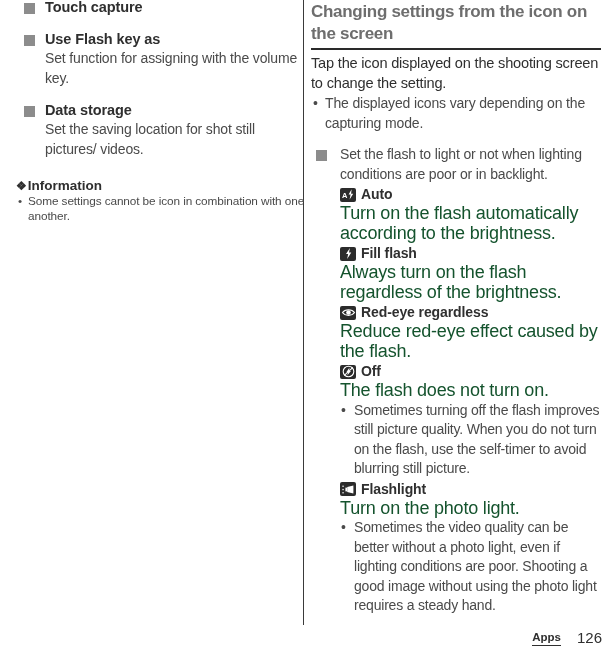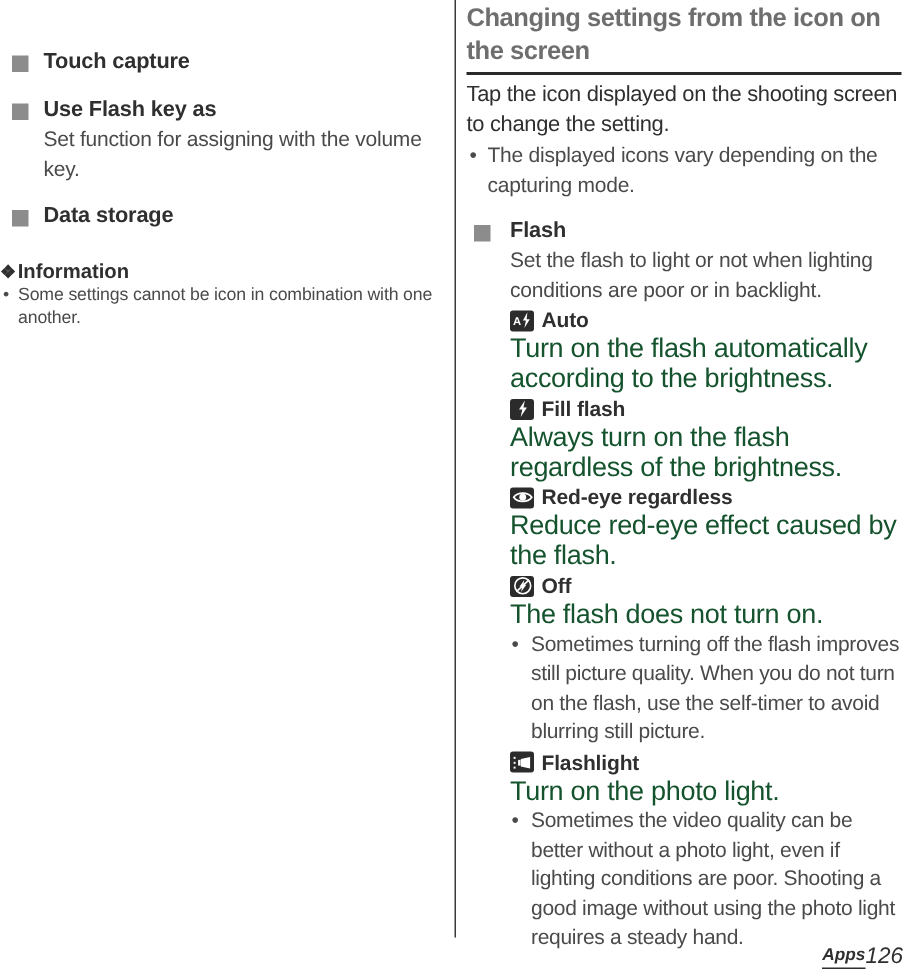--- a/index.html
+++ b/index.html
@@ -19,21 +19,21 @@
   .page {
     position: absolute;
     inset: 0;
   }
 
   
   .col {
     position: absolute;
     top: 0;
   }
-  .col-left  { left: 0px;   width: 292px; margin-top: 34px; }
+  .col-left  { left: 16px;   width: 292px; }
   .col-right { left: 311px; width: 290px; }
 
   .divider {
     position: absolute;
     left: 303px;
     top: 0px;
     width: 1px;
     height: 625px;
     background: #3a3a3a;
   }
@@ -181,22 +181,21 @@
   }
   .chip svg { display: block; }
 
   
   .footer {
     position: absolute;
     right: 6px;
     bottom: 2px;
     display: flex;
     align-items: flex-end;
-    gap: 0;
-    font-style: italic;
+    gap: 16px;
   }
   .footer-label {
     font-size: 11.5px;
     font-weight: bold;
     color: #2f2f2f;
     border-bottom: 1.6px solid #2f2f2f;
     padding-bottom: 1px;
     line-height: 13px;
   }
   .footer-page {
@@ -221,20 +220,21 @@
 
     <div class="setting" style="margin-top:13px;">
       <span class="sq-bullet"></span>
       <div class="setting-title">Use Flash key as</div>
       <div class="setting-desc">Set function for assigning with the volume key.</div>
     </div>
 
     <div class="setting" style="margin-top:13px;">
       <span class="sq-bullet"></span>
       <div class="setting-title">Data storage</div>
+      <div class="setting-desc">Set the saving location for shot still pictures/ videos.</div>
     </div>
 
     <div style="margin-top:19px;">
       <div class="info-head">
         <span class="diamond">❖</span><span>Information</span>
       </div>
       <div class="bullet-line">
         <span class="dot">•</span>
         <span>Some settings cannot be icon in combination with one another.</span>
       </div>
@@ -249,21 +249,20 @@
 
     <div class="lead">Tap the icon displayed on the shooting screen to change the setting.</div>
 
     <div class="r-bullet">
       <span class="dot">•</span>
       <span>The displayed icons vary depending on the capturing mode.</span>
     </div>
 
     <div class="setting" style="margin-top:12px;padding-left:29px;">
       <span class="sq-bullet" style="left:5px;"></span>
-      <div class="setting-title">Flash</div>
       <div class="setting-desc">Set the flash to light or not when lighting conditions are poor or in backlight.</div>
 
       <div class="opt-title">
         <span class="chip">
           <svg width="15" height="13" viewBox="0 0 15 13">
             <text x="1" y="9.5" font-family="Liberation Sans, sans-serif" font-size="7.5" font-weight="bold" fill="#ffffff">A</text>
             <path d="M10.6 1.2 L7.6 6.6 L9.6 6.6 L8.6 11.6 L12.2 5.8 L10.1 5.8 Z" fill="#ffffff"></path>
           </svg>
         </span>
         <span>Auto</span>

